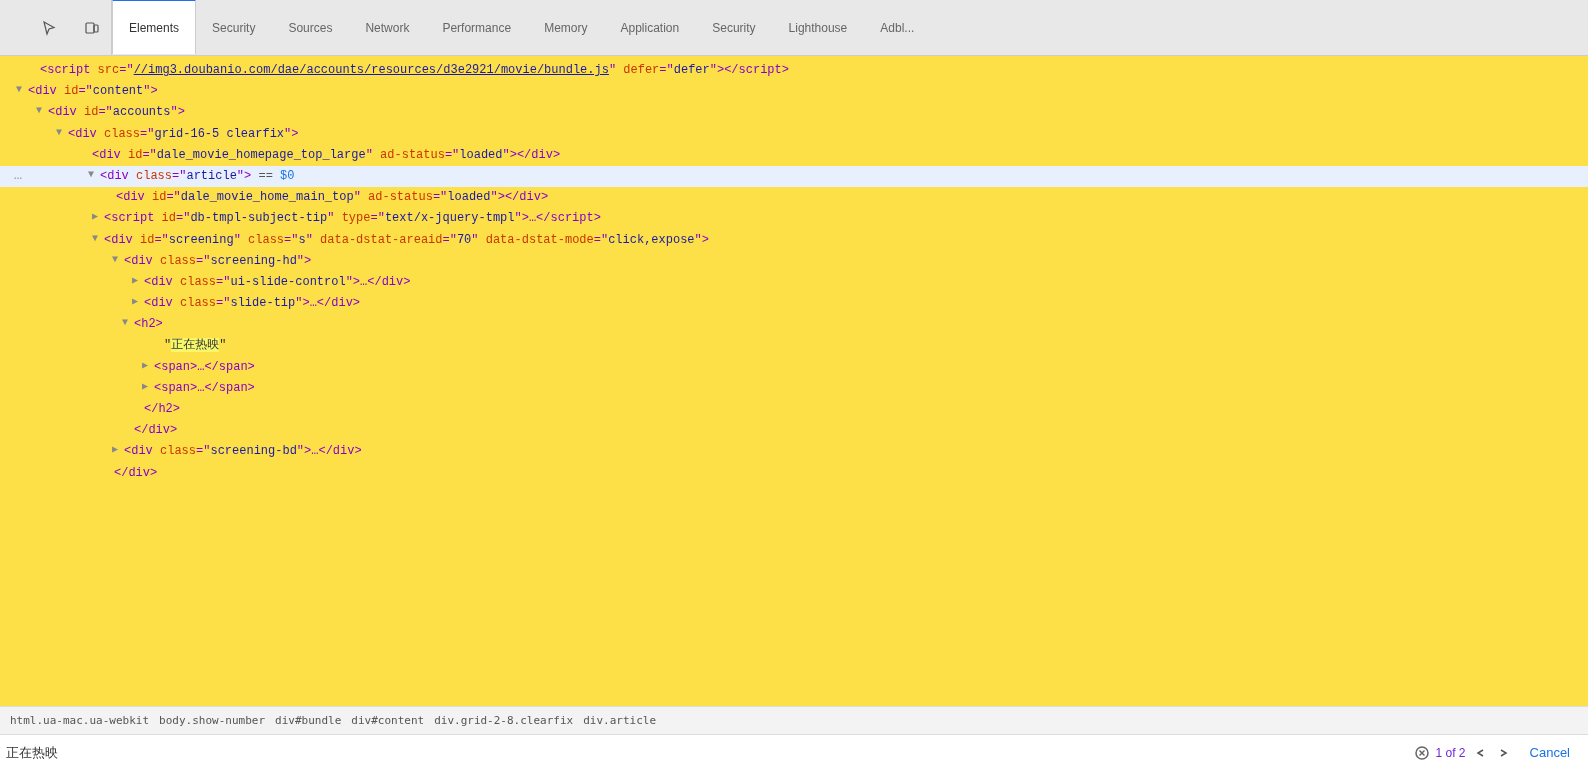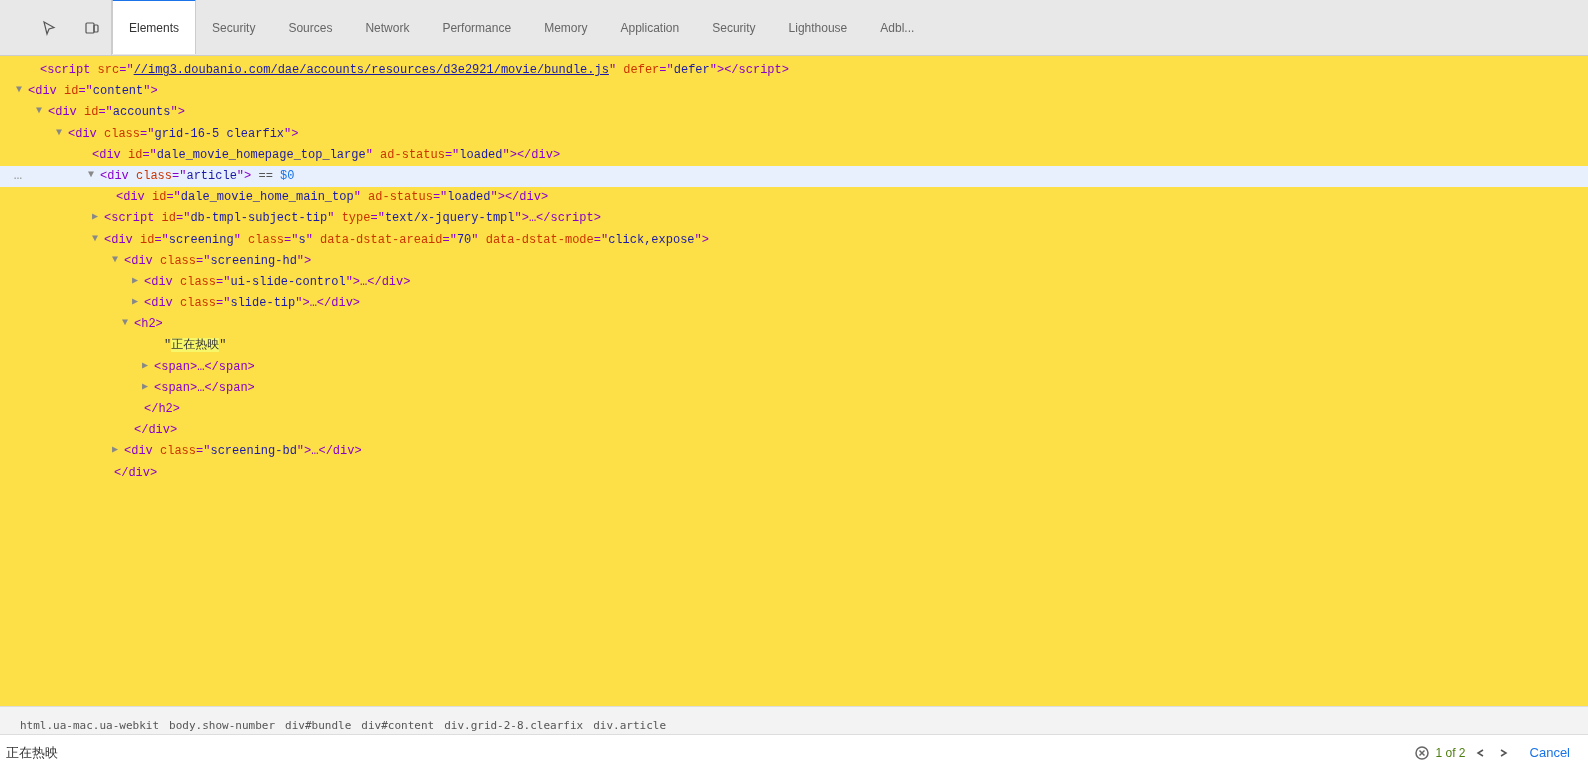--- a/index.html
+++ b/index.html
@@ -132,24 +132,24 @@
     }
 
     .highlighted-text {
       background: #f7f76a;
       color: #333;
     }
 
     
     .breadcrumb-bar {
       display: flex;
-      align-items: flex-end;
+      align-items: center;
       background: #f3f3f3;
       border-top: 1px solid #ddd;
-      padding: 0 16px;
+      padding: 0 6px;
       height: 28px;
       flex-shrink: 0;
       overflow: hidden;
     }
     .breadcrumb-item {
       color: #555;
       font-family: 'Menlo', monospace;
       font-size: 11px;
       cursor: pointer;
       padding: 2px 4px;
@@ -176,21 +176,21 @@
     .search-input {
       flex: 1;
       border: none;
       outline: none;
       font-family: -apple-system, BlinkMacSystemFont, 'Segoe UI', sans-serif;
       font-size: 13px;
       background: transparent;
       color: #333;
     }
     .search-count {
-      color: #4d7c0f;
+      color: #6d28d9;
       font-family: -apple-system, BlinkMacSystemFont, 'Segoe UI', sans-serif;
       font-size: 12px;
       white-space: nowrap;
     }
     .search-icon-btn {
       display: flex;
       align-items: center;
       justify-content: center;
       width: 20px;
       height: 20px;

